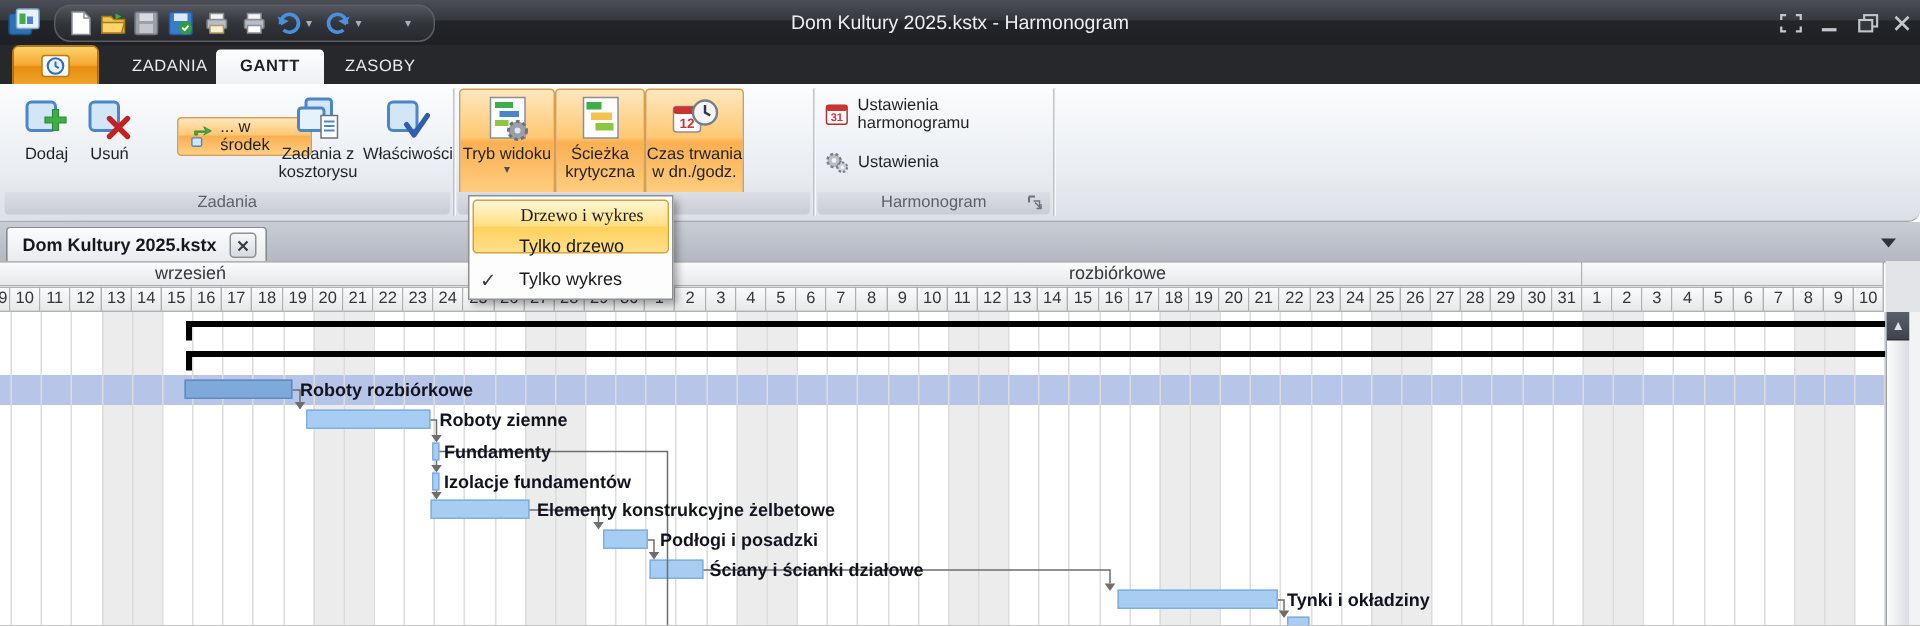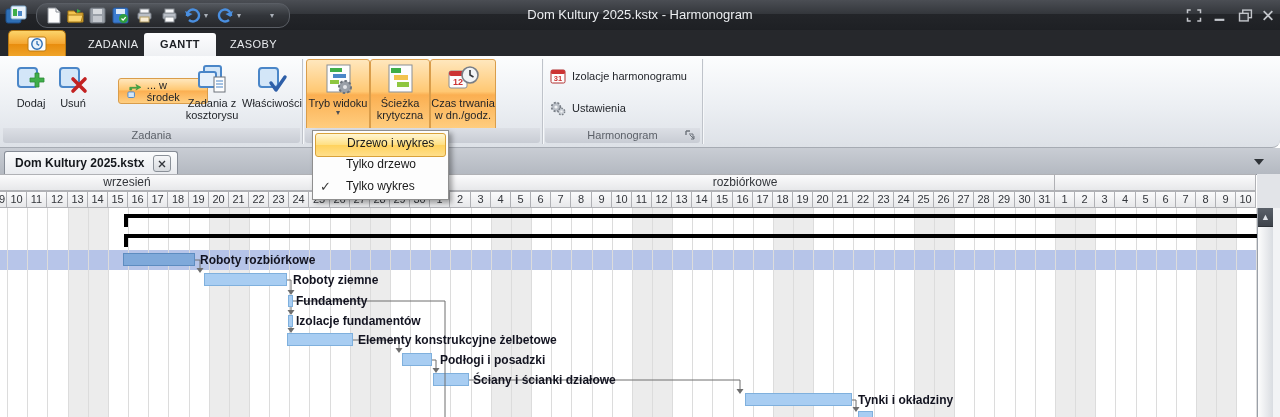--- a/index.html
+++ b/index.html
@@ -82,23 +82,23 @@
     background:linear-gradient(90deg,#fdfdfd,#d9dce1);border-left:1px solid #9aa0a8;box-sizing:border-box;}
   #vs-up{position:absolute;left:0;top:0;width:100%;height:18px;background:linear-gradient(#5a6069,#3e434b);
     border-bottom:1px solid #2e3238;text-align:center;font-size:9px;line-height:18px;color:#dfe2e7;}
   #edge-right{position:absolute;left:1273px;top:208px;width:7px;height:209px;background:#f2f3f5;}
   
   #viewmenu{position:absolute;left:312px;top:130px;width:135px;height:68px;background:#fdfdfd;
     border:1px solid #8f8f8f;box-shadow:3px 3px 5px rgba(0,0,0,.35);z-index:100;}
   .mitem{position:absolute;left:0;width:135px;height:22px;font-size:12px;color:#1a1a1a;line-height:21px;}
   .mitem .mlabel{position:absolute;left:33px;top:0;white-space:nowrap;}
   .mitem .mcheck{position:absolute;left:7px;top:0;font-size:13px;color:#3a3a3a;}
-  .mitem.hl2{box-sizing:border-box;left:2px;width:131px;height:24px;margin-top:1px;
+  .mitem.hl2{box-sizing:border-box;left:2px;width:131px;height:36px;margin-top:1px;
     background:linear-gradient(#fff6d4,#ffe084 48%,#ffd25e 52%,#ffdf8b);
-    border:1px solid #d9a23a;border-radius:3px;line-height:18px;}
+    border:1px solid #d9a23a;border-radius:3px;line-height:18px;font-family:Liberation Serif, serif;}
   .mitem.hl2 .mlabel{left:31px;}
 </style>
 </head>
 <body>
 
 <div id="app">
 
   <div id="titlebar">
     <svg id="app-logo" viewBox="0 0 22 20">
       <rect x="1" y="4" width="15" height="14" rx="2" fill="#2e6fb5" stroke="#1c4f8a"></rect>
@@ -260,21 +260,21 @@
 
     <div class="gsep" style="left:542px"></div>
 
     <div class="rgroup" style="left:544px;width:157px">
       <div class="smallbtn" style="left:6px;top:8px">
         <svg width="16" height="16" viewBox="0 0 16 16">
             <rect x="1" y="2" width="14" height="13" rx="1.5" fill="#fdfdfd" stroke="#b03030"></rect>
             <rect x="1" y="2" width="14" height="4" rx="1.5" fill="#cc3333"></rect>
             <text x="8" y="13" text-anchor="middle" font-size="7.5" font-weight="bold" fill="#cc3333">31</text>
           </svg>
-        <span>Izolacje harmonogramu</span>
+        <span>Ustawienia harmonogramu</span>
       </div>
       <div class="smallbtn" style="left:6px;top:40px">
         <svg width="16" height="16" viewBox="0 0 16 16">
             <circle cx="6" cy="7" r="4.4" fill="#b9bec6" stroke="#787e86" stroke-width="1.6" stroke-dasharray="2 1.6"></circle>
             <circle cx="6" cy="7" r="1.6" fill="#f2f4f6"></circle>
             <circle cx="11.5" cy="11.5" r="3.2" fill="#cdd2d8" stroke="#787e86" stroke-width="1.4" stroke-dasharray="1.6 1.3"></circle>
             <circle cx="11.5" cy="11.5" r="1.1" fill="#f2f4f6"></circle>
           </svg>
         <span>Ustawienia</span>
       </div>

